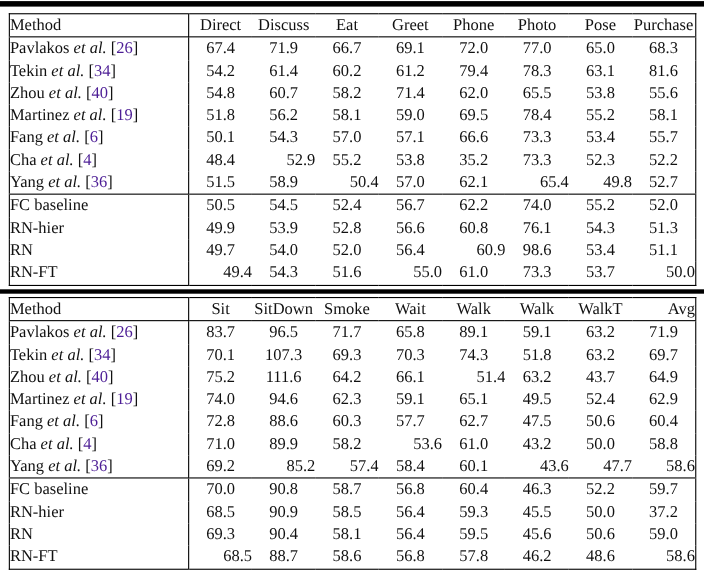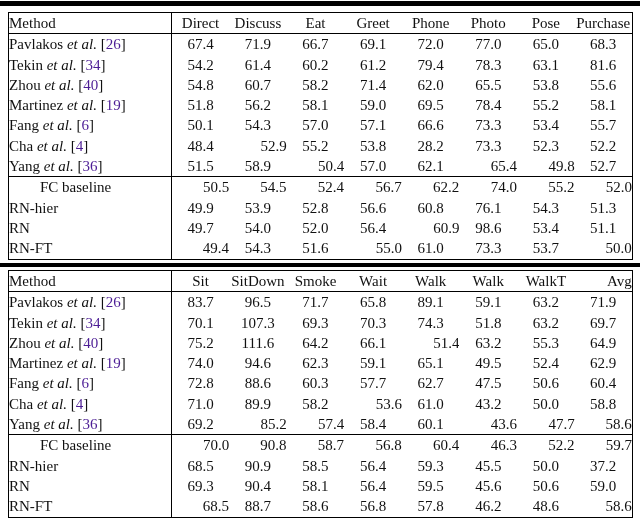--- a/index.html
+++ b/index.html
@@ -38,21 +38,21 @@
     padding: 0;
     height: 20.3px;
     line-height: 20.3px;
     font-weight: normal;
     white-space: nowrap;
     overflow: hidden;
   }
   .paper-table thead th { border-bottom: 1.6px solid #000000; }
   .method-col { text-align: left; padding-left: 7px; border-right: 1.6px solid #000000; }
   .num-col { text-align: center; }
-  .paper-table tbody.ours tr:first-child td { border-top: 1.4px solid #000000; padding-left: 31px; }
+  .paper-table tbody.ours tr:first-child td { border-top: 1.4px solid #000000; }
   .bold { font-weight: bold; text-align: right; }
   .etal { font-style: italic; }
   .cite { color: #4c1d95; }
 </style>
 </head>
 <body>
 
 <div class="rule top"></div>
 
 <table class="paper-table t1">
@@ -128,21 +128,21 @@
         <td class="num-col">73.3</td>
         <td class="num-col">53.4</td>
         <td class="num-col">55.7</td>
       </tr>
       <tr>
         <td class="method-col"><span>Cha</span> <span class="etal">et al.</span> [<span class="cite">4</span>]</td>
         <td class="num-col">48.4</td>
         <td class="num-col bold">52.9</td>
         <td class="num-col">55.2</td>
         <td class="num-col">53.8</td>
-        <td class="num-col">28.2</td>
+        <td class="num-col">35.2</td>
         <td class="num-col">73.3</td>
         <td class="num-col">52.3</td>
         <td class="num-col">52.2</td>
       </tr>
       <tr>
         <td class="method-col"><span>Yang</span> <span class="etal">et al.</span> [<span class="cite">36</span>]</td>
         <td class="num-col">51.5</td>
         <td class="num-col">58.9</td>
         <td class="num-col bold">50.4</td>
         <td class="num-col">57.0</td>
@@ -244,21 +244,21 @@
         <td class="num-col">69.7</td>
       </tr>
       <tr>
         <td class="method-col"><span>Zhou</span> <span class="etal">et al.</span> [<span class="cite">40</span>]</td>
         <td class="num-col">75.2</td>
         <td class="num-col">111.6</td>
         <td class="num-col">64.2</td>
         <td class="num-col">66.1</td>
         <td class="num-col bold">51.4</td>
         <td class="num-col">63.2</td>
-        <td class="num-col">55.3</td>
+        <td class="num-col">43.7</td>
         <td class="num-col">64.9</td>
       </tr>
       <tr>
         <td class="method-col"><span>Martinez</span> <span class="etal">et al.</span> [<span class="cite">19</span>]</td>
         <td class="num-col">74.0</td>
         <td class="num-col">94.6</td>
         <td class="num-col">62.3</td>
         <td class="num-col">59.1</td>
         <td class="num-col">65.1</td>
         <td class="num-col">49.5</td>

